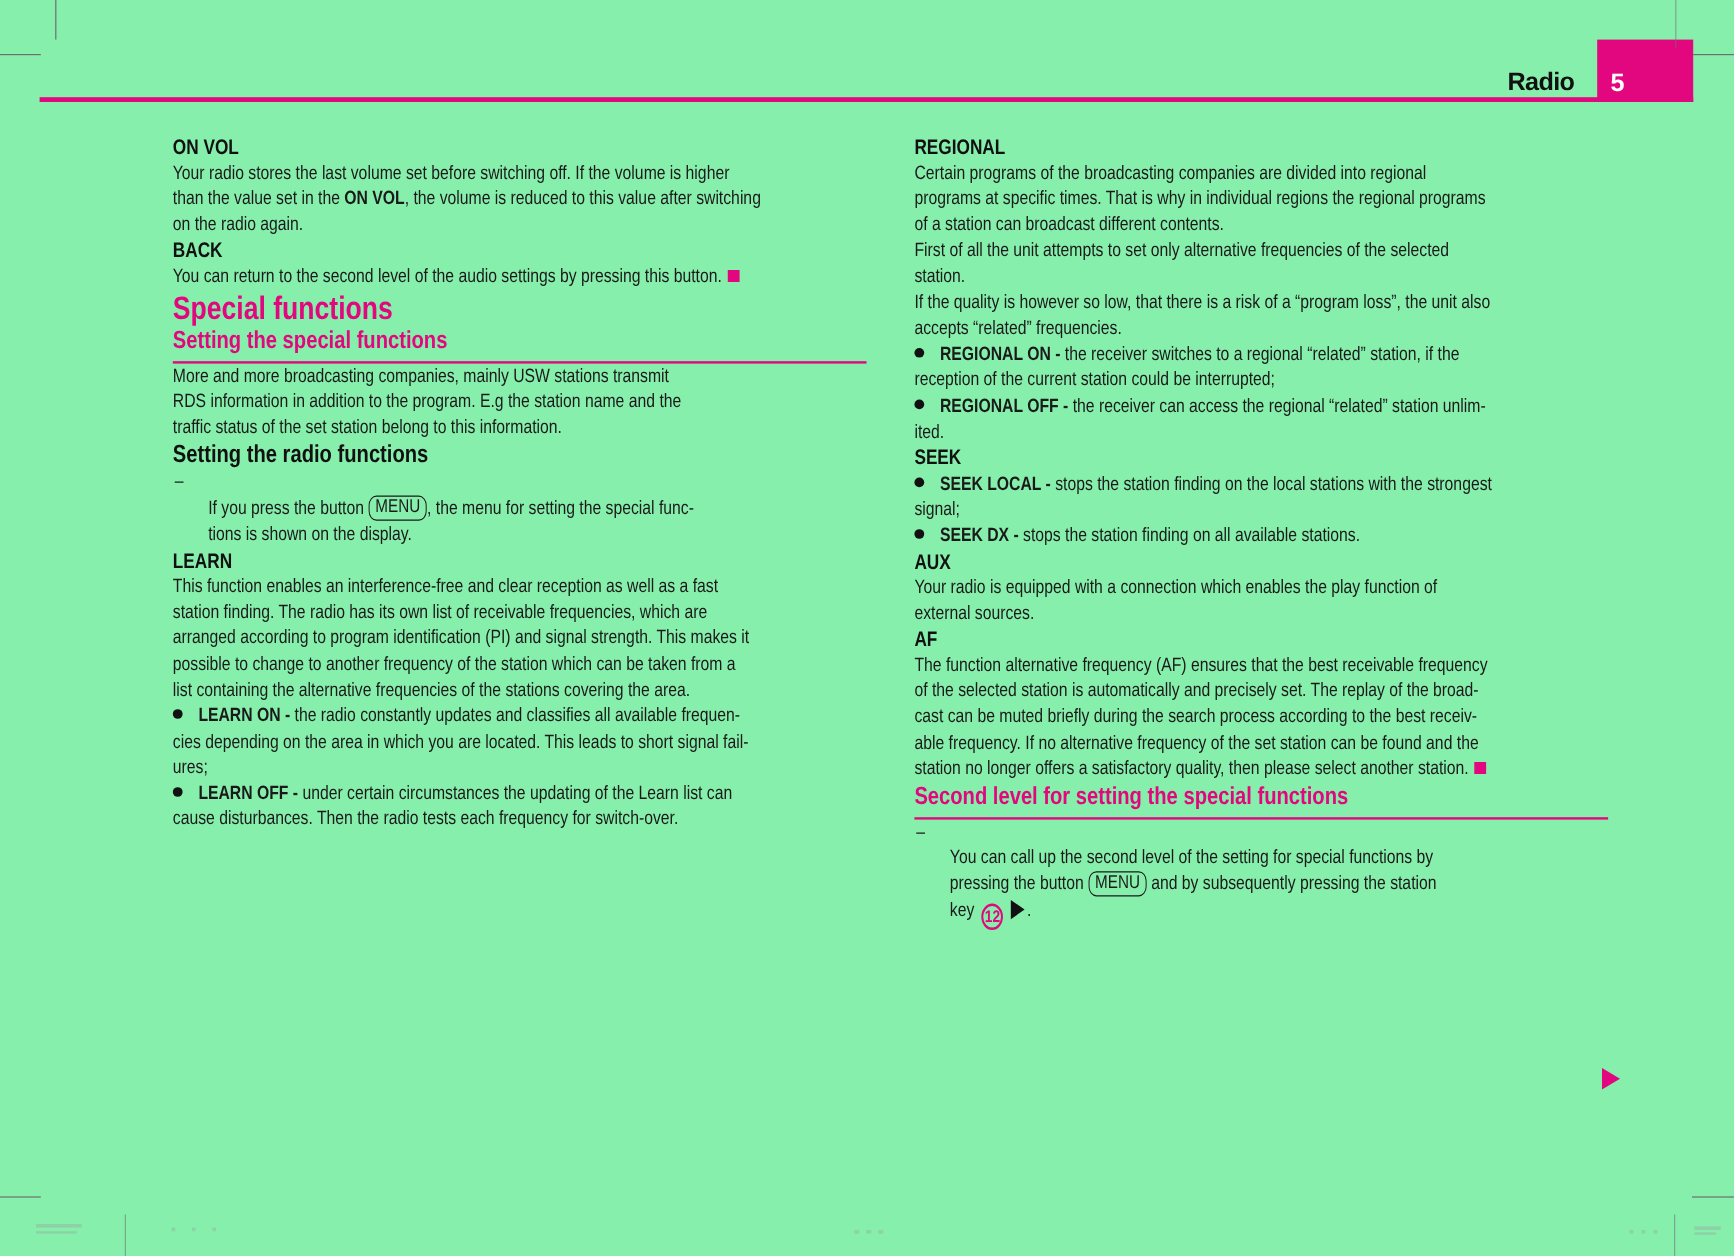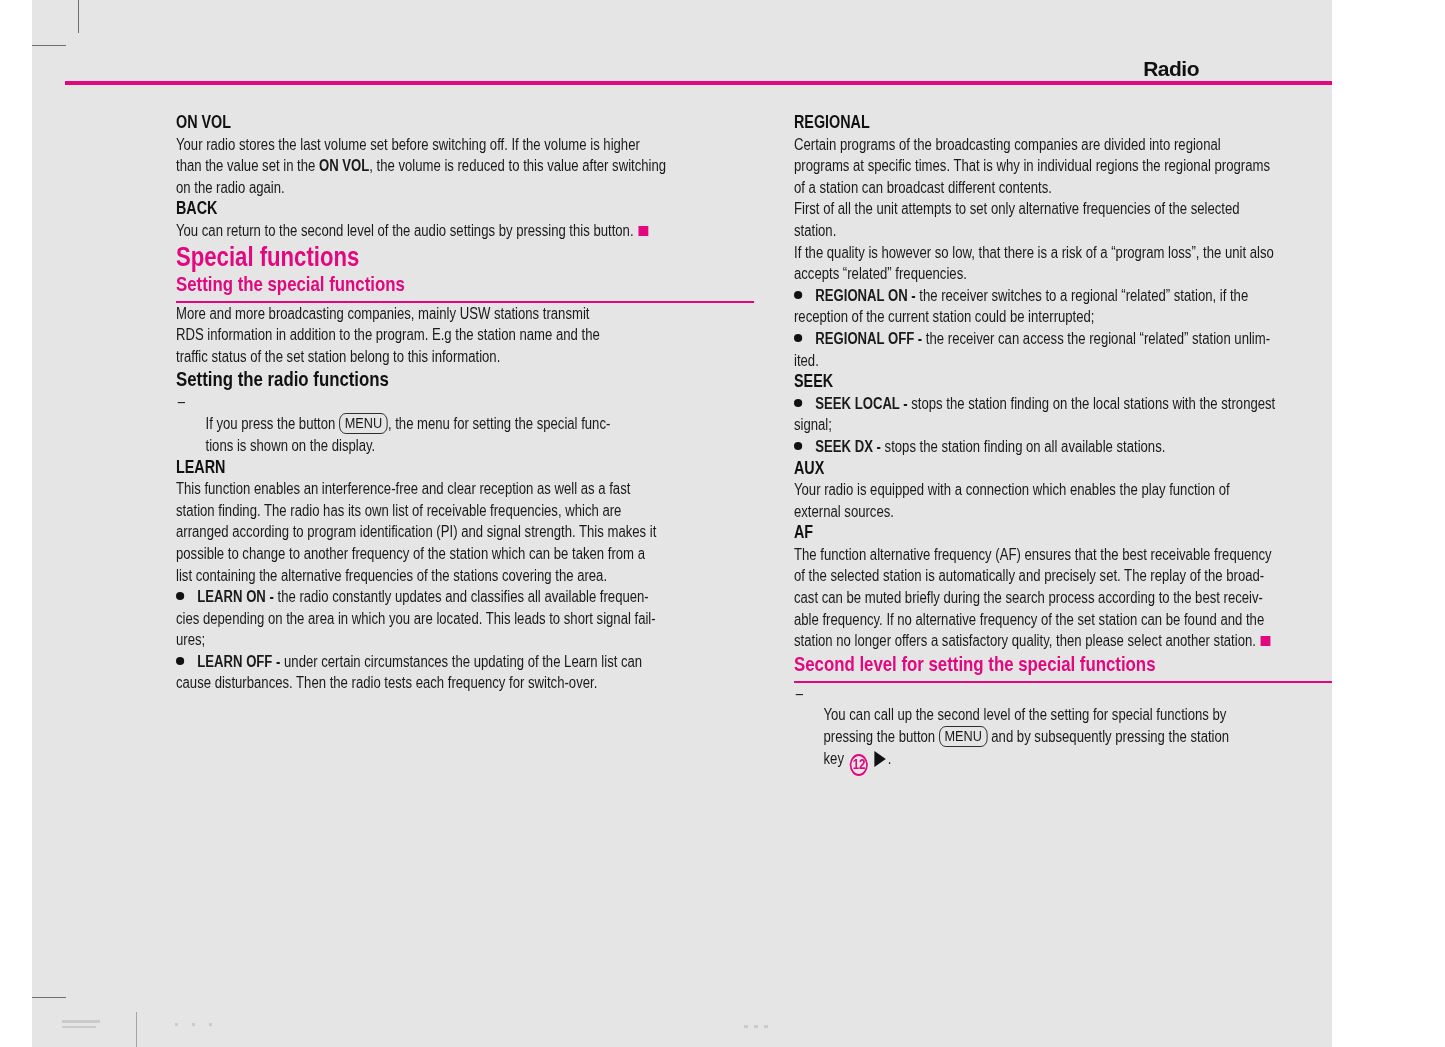--- a/index.html
+++ b/index.html
@@ -1,20 +1,19 @@
 <!DOCTYPE html>
 <html style="--accent: #e2077e;"><head>
 <meta charset="utf-8">
 <style>
   html,body { margin:0; padding:0; background:#ffffff; }
   .page {
-    position:relative; width:1300px; height:1047px; background:#e5e5e5;
+    position:relative; width:1445px; height:1047px; background:#86efac;
     font-family:"Liberation Sans","DejaVu Sans",sans-serif; color:#141414;
     overflow:hidden;
-    margin-left:32px;
   }
 
   
   .header-title {
     position:absolute; top:57px; right:133px;
     font-size:21px; font-weight:bold; letter-spacing:-0.5px; color:#111;
   }
   .page-num-box {
     position:absolute; left:1331px; top:33px; width:80px; height:52px;
     background:var(--accent);

